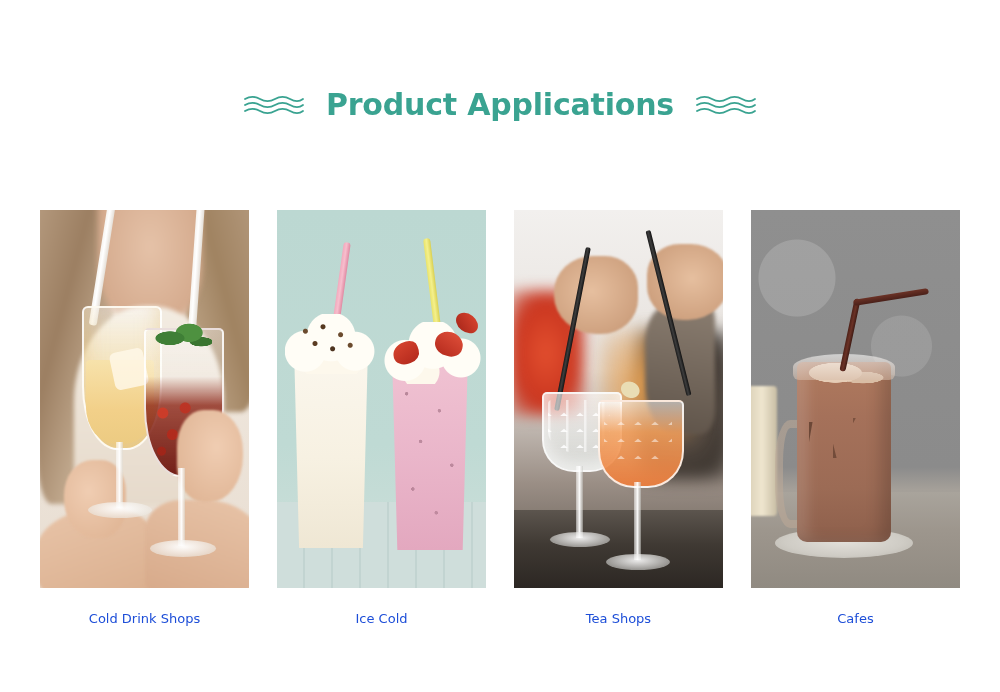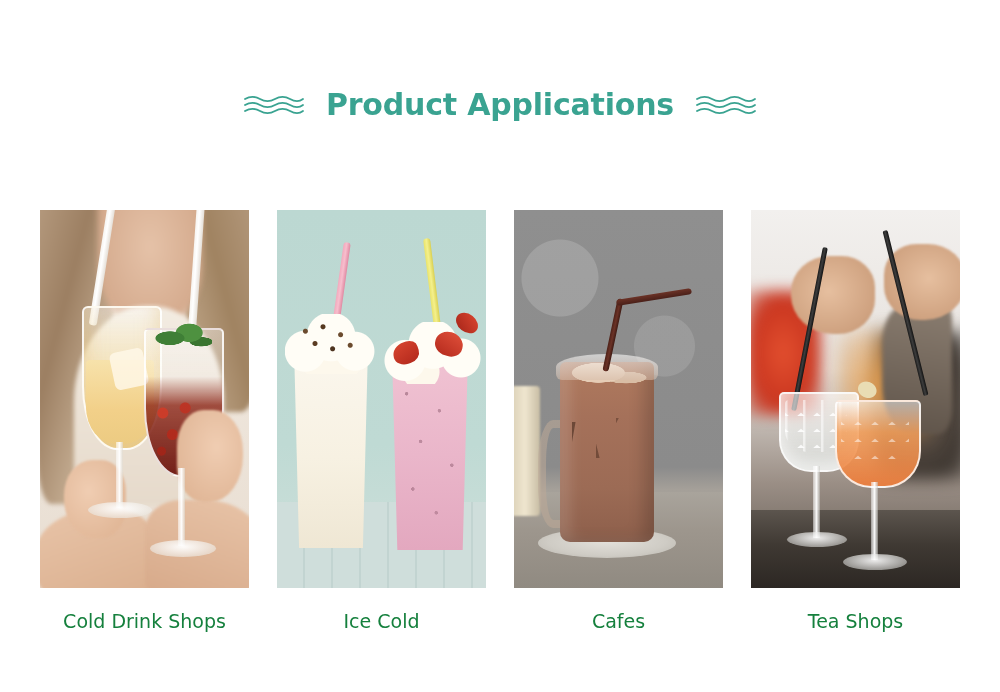--- a/index.html
+++ b/index.html
@@ -69,22 +69,22 @@
   .photo {
     position: relative;
     width: 209px;
     height: 378px;
     overflow: hidden;
     background: #eee;
   }
   .card-caption {
     margin-top: 24px;
     font-family: "DejaVu Sans", sans-serif;
-    font-size: 19px;
-    color: #15803d;
+    font-size: 13px;
+    color: #1d4ed8;
     text-align: right;
     line-height: 1;
     white-space: nowrap;
   }
 
   
   .p1 {
     background:
       linear-gradient(180deg, #f7f2ec 0%, #efe6dc 40%, #e8ded2 100%);
   }
@@ -537,36 +537,20 @@
         <div class="speckle-b"></div>
         <div class="cream-b"></div>
         <div class="berry-1"></div>
         <div class="berry-2"></div>
         <div class="berry-3"></div>
       </div>
       <div class="card-caption">Ice Cold</div>
     </div>
 
     <div class="card">
-      <div class="photo p4">
-        <div class="counter"></div>
-        <div class="bottle"></div>
-        <div class="coaster"></div>
-        <div class="jar-handle"></div>
-        <div class="jar"></div>
-        <div class="jar-drips"></div>
-        <div class="jar-foam"></div>
-        <div class="jar-rim"></div>
-        <div class="straw4"></div>
-        <div class="straw4-bend"></div>
-      </div>
-      <div class="card-caption">Cafes</div>
-    </div>
-
-    <div class="card">
       <div class="photo p3">
         <div class="bg-blur-red"></div>
         <div class="bg-blur-dark"></div>
         <div class="bg-blur-orange"></div>
         <div class="counter"></div>
         <div class="arm-2"></div>
         <div class="hand-1"></div>
         <div class="hand-2"></div>
         <div class="blkstraw-1"></div>
         <div class="blkstraw-2"></div>
@@ -576,14 +560,30 @@
         <div class="coupe-a-foot"></div>
         <div class="coupe-b-bowl"></div>
         <div class="ice-d"></div>
         <div class="garnish"></div>
         <div class="coupe-b-stem"></div>
         <div class="coupe-b-foot"></div>
       </div>
       <div class="card-caption">Tea Shops</div>
     </div>
 
+    <div class="card">
+      <div class="photo p4">
+        <div class="counter"></div>
+        <div class="bottle"></div>
+        <div class="coaster"></div>
+        <div class="jar-handle"></div>
+        <div class="jar"></div>
+        <div class="jar-drips"></div>
+        <div class="jar-foam"></div>
+        <div class="jar-rim"></div>
+        <div class="straw4"></div>
+        <div class="straw4-bend"></div>
+      </div>
+      <div class="card-caption">Cafes</div>
+    </div>
+
   </div>
 </div>
 
 </body></html>

